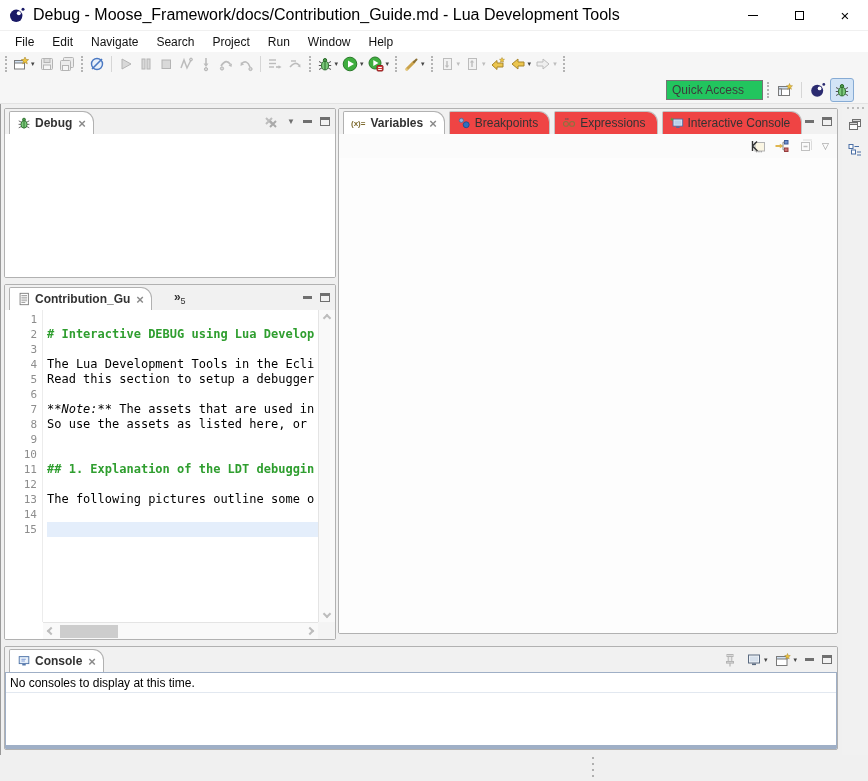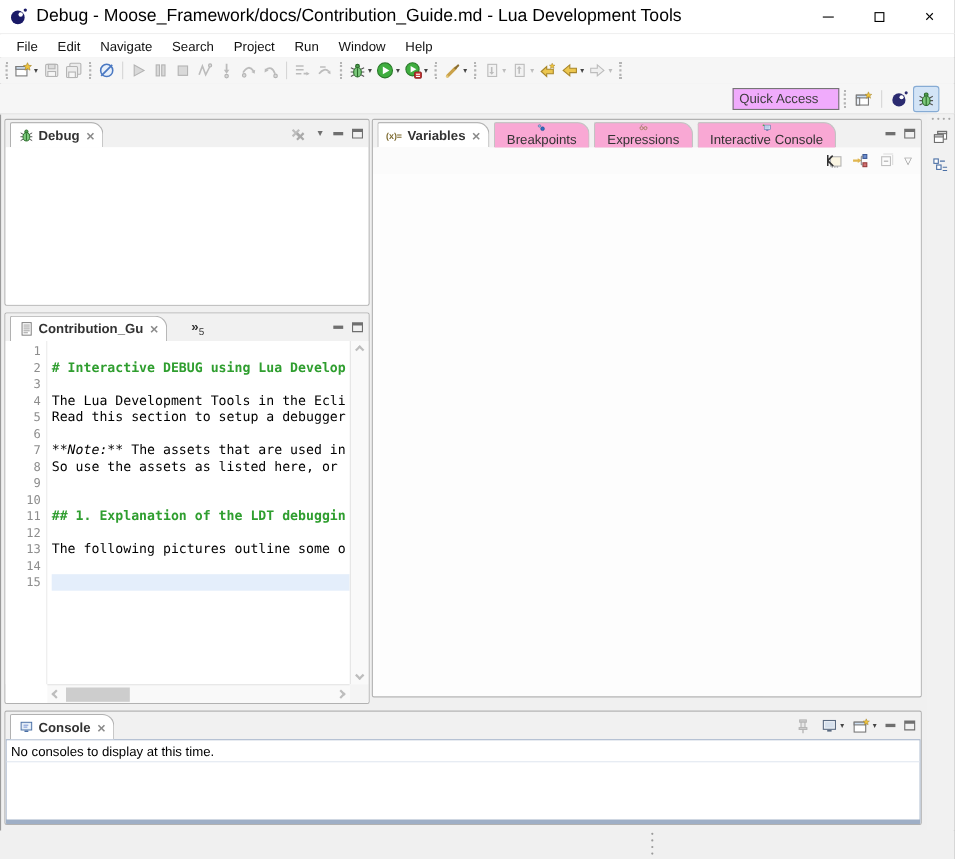--- a/index.html
+++ b/index.html
@@ -34,33 +34,33 @@
   .tb1 { left:0; top:52px; width:868px; height:24px; background:#f6f6f6; display:flex; align-items:center; padding-left:1px; }
   .tb2 { left:0; top:76px; width:868px; height:28px; background:#f6f6f6; border-bottom:1px solid #e3e3e3; display:flex; align-items:center; }
   .tbh { width:0; height:16px; border-left:2px dotted #b4b4b4; margin:0 4px; }
   .tbs { width:1px; height:16px; background:#d6d6d6; margin:0 4px; }
   .tb-btn { height:22px; padding:0 2px; display:flex; align-items:center; border-radius:2px; }
   .dd { font-size:7px; color:#444; margin-left:2px; }
   .dd.dis { color:#bdbdbd; }
   svg.i16 { width:16px; height:16px; display:block; }
   svg.i14 { width:14px; height:14px; display:block; }
 
-  .quick-access { width:97px; height:20px; border:1px solid #757575; background:#f0abfc; color:#3c3c3c; padding:2px 5px; font-size:12px; }
+  .quick-access { width:97px; height:20px; border:1px solid #757575; background:#22c55e; color:#3c3c3c; padding:2px 5px; font-size:12px; }
   .persp-btn { width:24px; height:24px; display:flex; align-items:center; justify-content:center; border-radius:3px; border:1px solid transparent; }
   .persp-btn.selected { background:#d3e4f6; border:1px solid #86abd4; }
 
   
   .workspace { left:0; top:104px; width:712px; height:651px; }
   .part { position:absolute; border:1px solid #b1b1b1; border-radius:2px; background:#fff; overflow:hidden; }
   .tabbar { height:25px; background:#f1f1f1; display:flex; align-items:flex-end; position:relative; }
   .tab { height:23px; display:flex; align-items:center; padding:0 7px; margin-left:4px;
          border:1px solid transparent; border-bottom:none; border-radius:2px 11px 0 0; color:#333; white-space:nowrap; }
   .tab .tlabel { margin:0 4px; }
   .tab.selected { background:#fff; border-color:#b1b1b1; font-weight:bold; position:relative; z-index:2; }
-  .tab.plain { border-color:#c3c3c3; background:#f9a8d4;flex-direction:column; }
+  .tab.plain { border-color:#c3c3c3; background:#ef4444; }
   .tab-close { color:#8a8a8a; font-size:13px; font-weight:bold; margin-left:2px; line-height:1; }
   .bar-right { margin-left:auto; display:flex; align-items:center; padding-right:5px; gap:8px; height:100%; }
   .mini-glyph { width:9px; height:3px; background:#6f6f6f; display:block; }
   .maxi-glyph { width:10px; height:9px; border:1px solid #6f6f6f; border-top:3px solid #6f6f6f; display:block; }
   .vmenu { font-size:8px; color:#6f6f6f; }
   .vmenu-outline { font-size:9px; color:#8d8d8d; }
 
   
   .chv { display:inline-block; width:6px; height:6px; border-right:2px solid #bdbdbd; border-bottom:2px solid #bdbdbd; }
   .chv.up { transform:rotate(-135deg); } .chv.dn { transform:rotate(45deg); }

